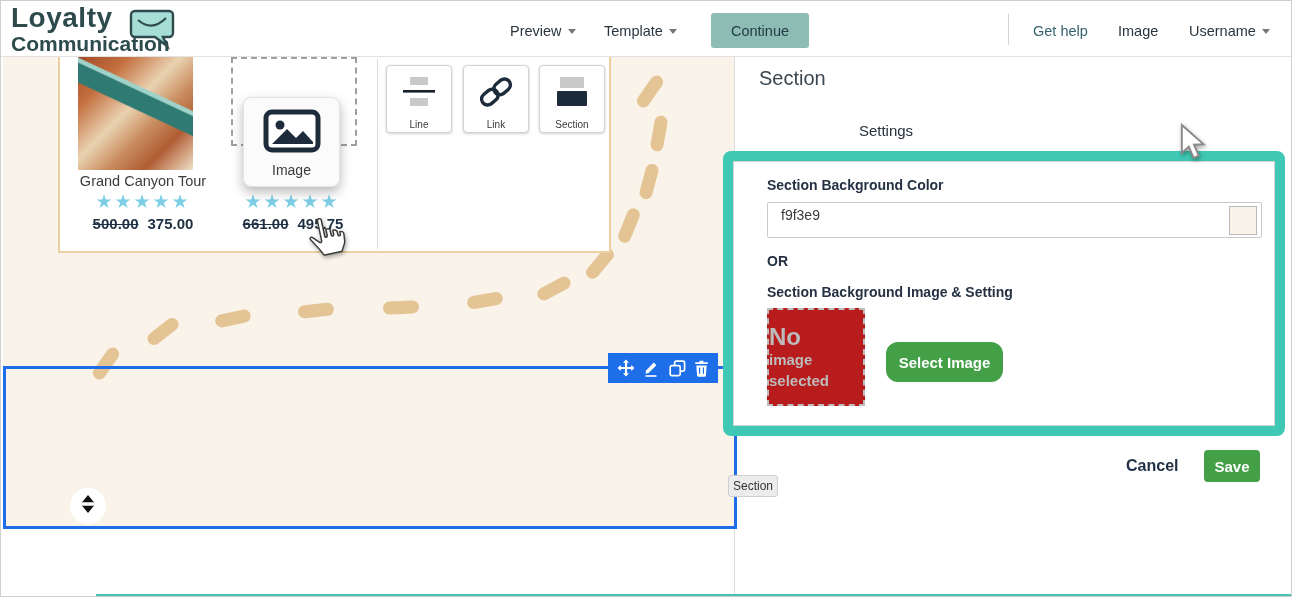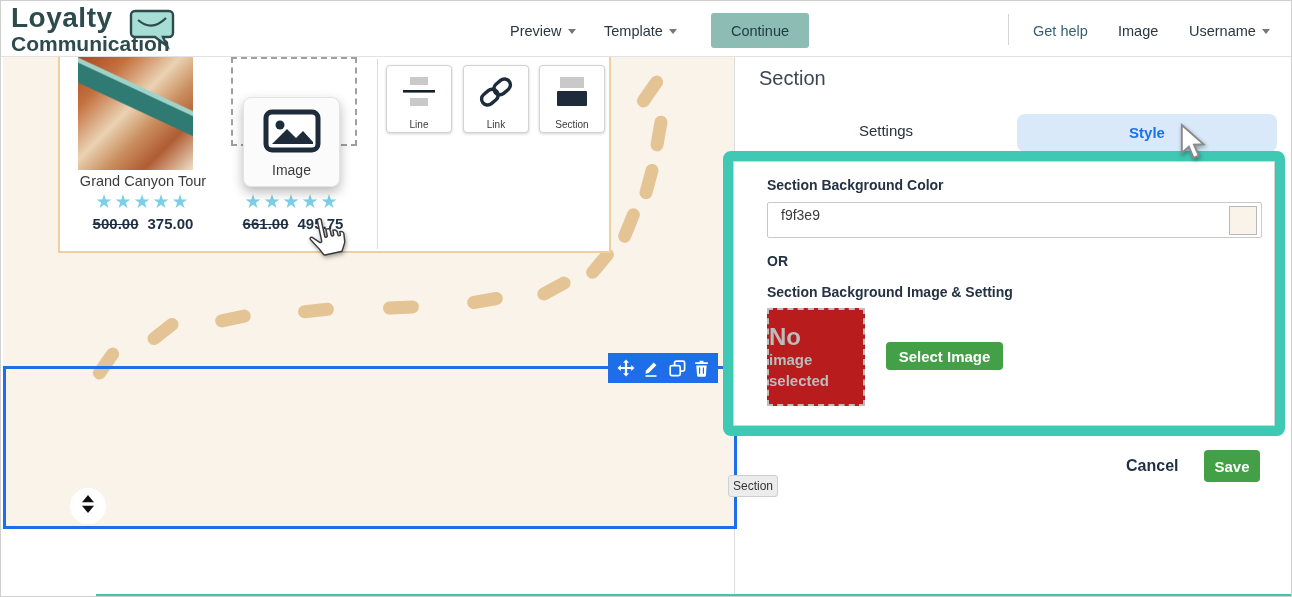--- a/index.html
+++ b/index.html
@@ -82,22 +82,22 @@
   .form-label { position:absolute; font-size:14px; font-weight:700; color:#253244; z-index:8; }
   #bg-color-input { position:absolute; left:766px; top:201px; width:495px; height:36px; border:1px solid #c9c9c9;
                     border-radius:2px; font-size:14px; color:#3a3a3a; padding:0 40px 10px 13px; z-index:8;
                     font-family:"Liberation Sans", sans-serif; background:#fff; }
   #color-swatch { position:absolute; left:1228px; top:205px; width:28px; height:29px; background:#f9f3e9;
                   border:1px solid #b9b9b9; z-index:9; cursor:pointer; }
   #no-image-box { position:absolute; left:766px; top:307px; width:98px; height:98px; background:#b91c1c;
                   border:2px dashed #bdbdbd; text-align:left; color:#bcbcbc; z-index:8; padding-top:14px; }
   #no-image-box .ni-big { font-size:24px; font-weight:700; line-height:1.1; }
   #no-image-box .ni-small { font-size:15px; font-weight:700; line-height:1.35; }
-  #select-image-btn { position:absolute; left:885px; top:341px; width:117px; height:28px; background:#43a047;
-                      border:none; border-radius:4px; color:#fff; font-size:15px; font-weight:700; cursor:pointer;
+  #select-image-btn { position:absolute; left:885px; top:341px; width:117px; height:40px; background:#43a047;
+                      border:none; border-radius:12px; color:#fff; font-size:15px; font-weight:700; cursor:pointer;
                       z-index:8; font-family:"Liberation Sans", sans-serif; }
   #cancel-btn { position:absolute; left:1125px; top:456px; font-size:16px; font-weight:700; color:#1f3044;
                 cursor:pointer; z-index:8; background:none; border:none; font-family:"Liberation Sans", sans-serif; }
   #save-btn { position:absolute; left:1203px; top:449px; width:56px; height:32px; background:#43a047; border:none;
               border-radius:4px; color:#fff; font-size:15px; font-weight:700; cursor:pointer; z-index:8;
               font-family:"Liberation Sans", sans-serif; }
 
   #bottom-accent { position:absolute; left:95px; top:593px; width:1197px; height:4px; background:#44c3ae; z-index:9; }
 
   .cursor { position:absolute; z-index:12; pointer-events:none; filter:drop-shadow(1px 2px 2px rgba(0,0,0,.35)); }
@@ -221,21 +221,20 @@
       <svg width="16" height="20" viewBox="0 0 16 20">
         <path d="M8 1 L14 8.2 H2 Z" fill="#111"></path>
         <path d="M8 19 L2 11.8 H14 Z" fill="#111"></path>
       </svg>
     </span>
   </div>
 
   <div id="panel"></div>
   <div id="panel-title">Section</div>
   <div id="tab-settings">Settings</div>
-  <div id="tab-style">Style</div>
 
   <div id="style-frame">
     <div id="style-frame-inner"></div>
   </div>
   <div class="form-label" style="left:766px; top:176px;text-align:right;">Section Background Color</div>
   <input id="bg-color-input" type="text" value="f9f3e9" style="">
   <div id="color-swatch"></div>
   <div class="form-label" style="left:766px; top:252px;">OR</div>
   <div class="form-label" style="left:766px; top:283px;">Section Background Image &amp; Setting</div>
   <div id="no-image-box">

